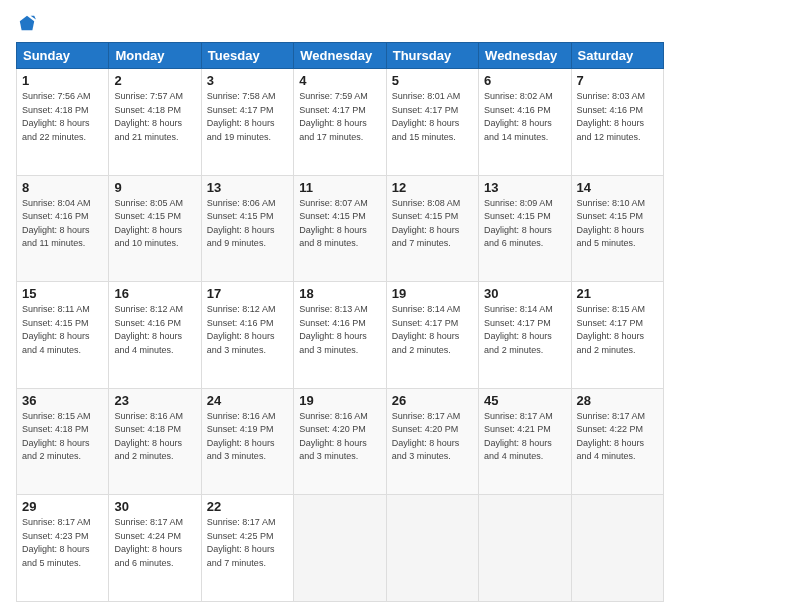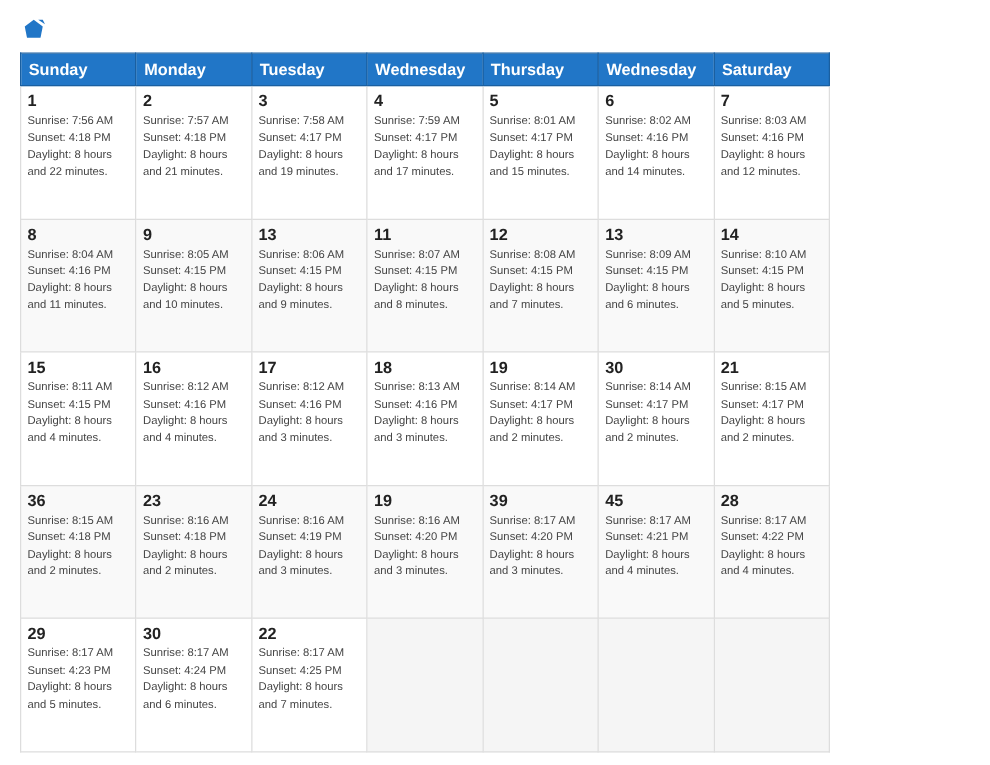--- a/index.html
+++ b/index.html
@@ -242,21 +242,21 @@
       </td>
           <td>
         <span class="day-num">24</span>
         <span class="day-detail">Sunrise: 8:16 AM<br>Sunset: 4:19 PM<br>Daylight: 8 hours and 3 minutes.</span>
       </td>
           <td>
         <span class="day-num">19</span>
         <span class="day-detail">Sunrise: 8:16 AM<br>Sunset: 4:20 PM<br>Daylight: 8 hours and 3 minutes.</span>
       </td>
           <td>
-        <span class="day-num">39</span>
+        <span class="day-num">26</span>
         <span class="day-detail">Sunrise: 8:17 AM<br>Sunset: 4:20 PM<br>Daylight: 8 hours and 3 minutes.</span>
       </td>
           <td>
         <span class="day-num">45</span>
         <span class="day-detail">Sunrise: 8:17 AM<br>Sunset: 4:21 PM<br>Daylight: 8 hours and 4 minutes.</span>
       </td>
           <td>
         <span class="day-num">28</span>
         <span class="day-detail">Sunrise: 8:17 AM<br>Sunset: 4:22 PM<br>Daylight: 8 hours and 4 minutes.</span>
       </td>

